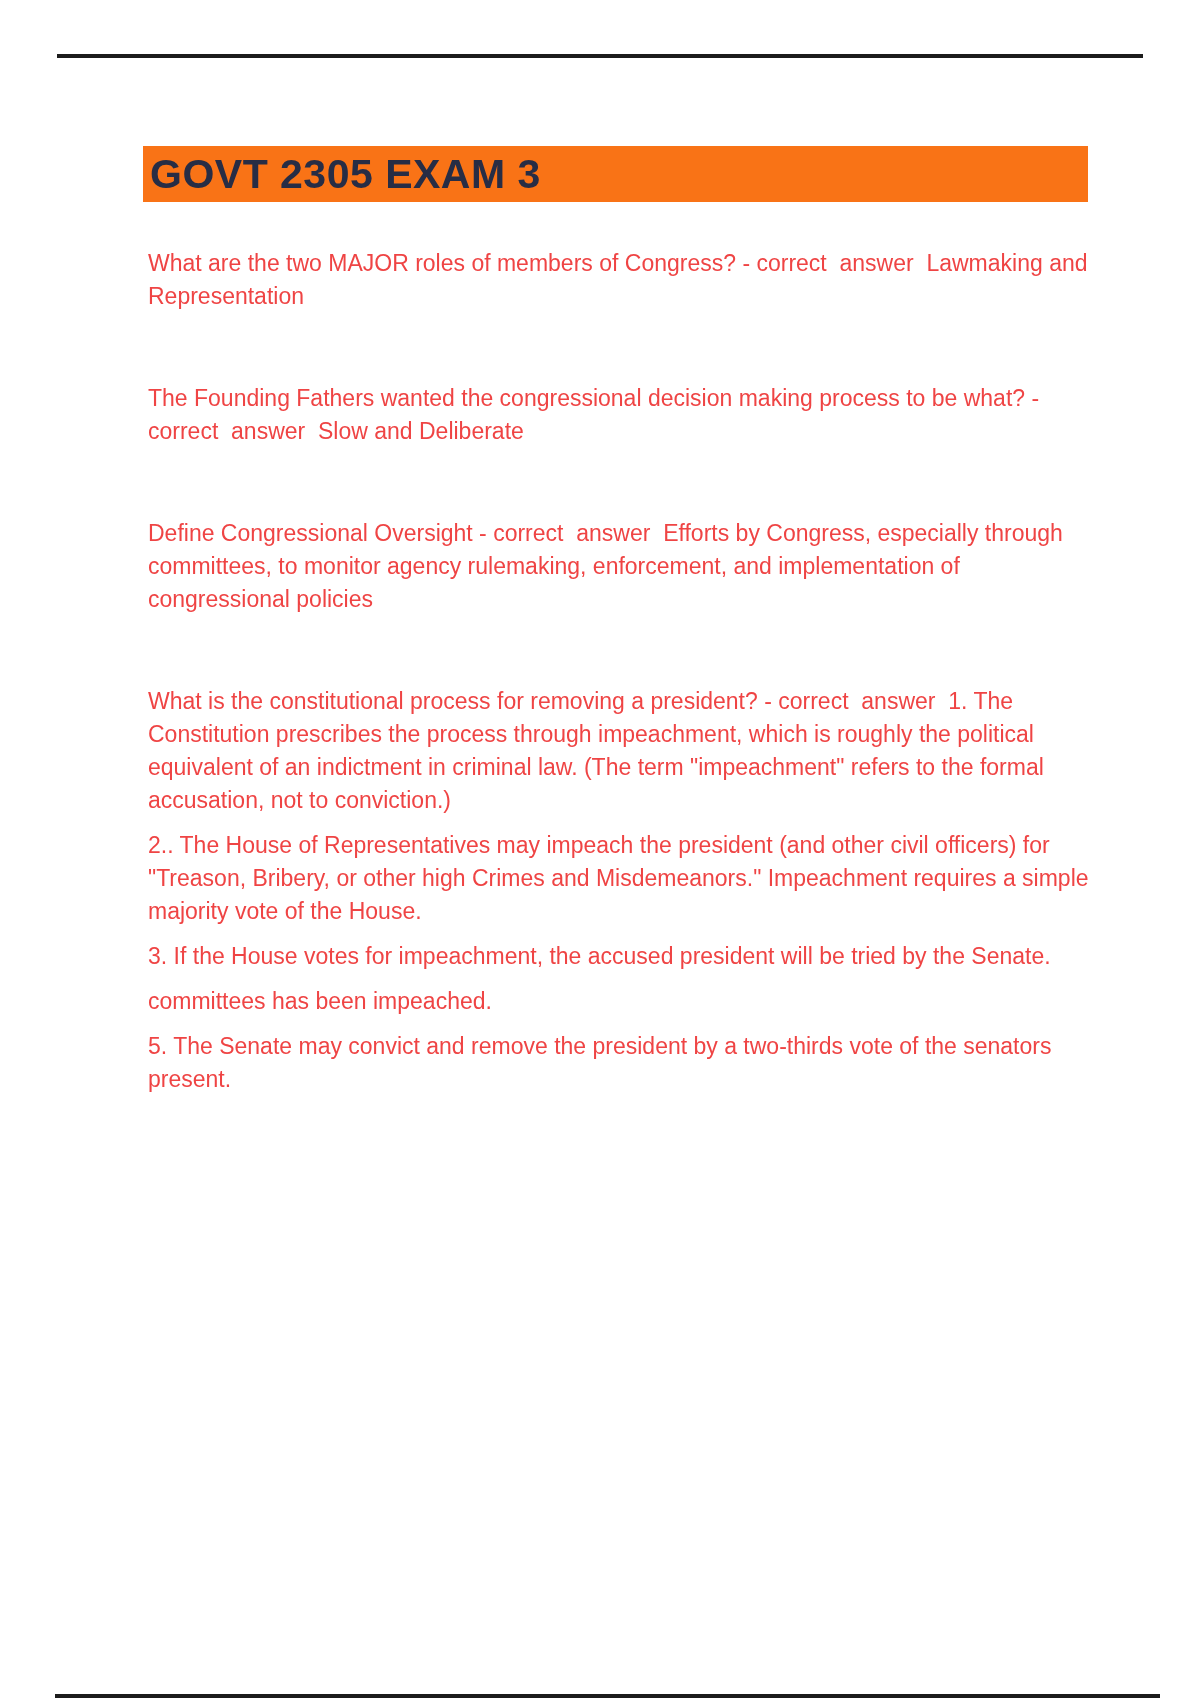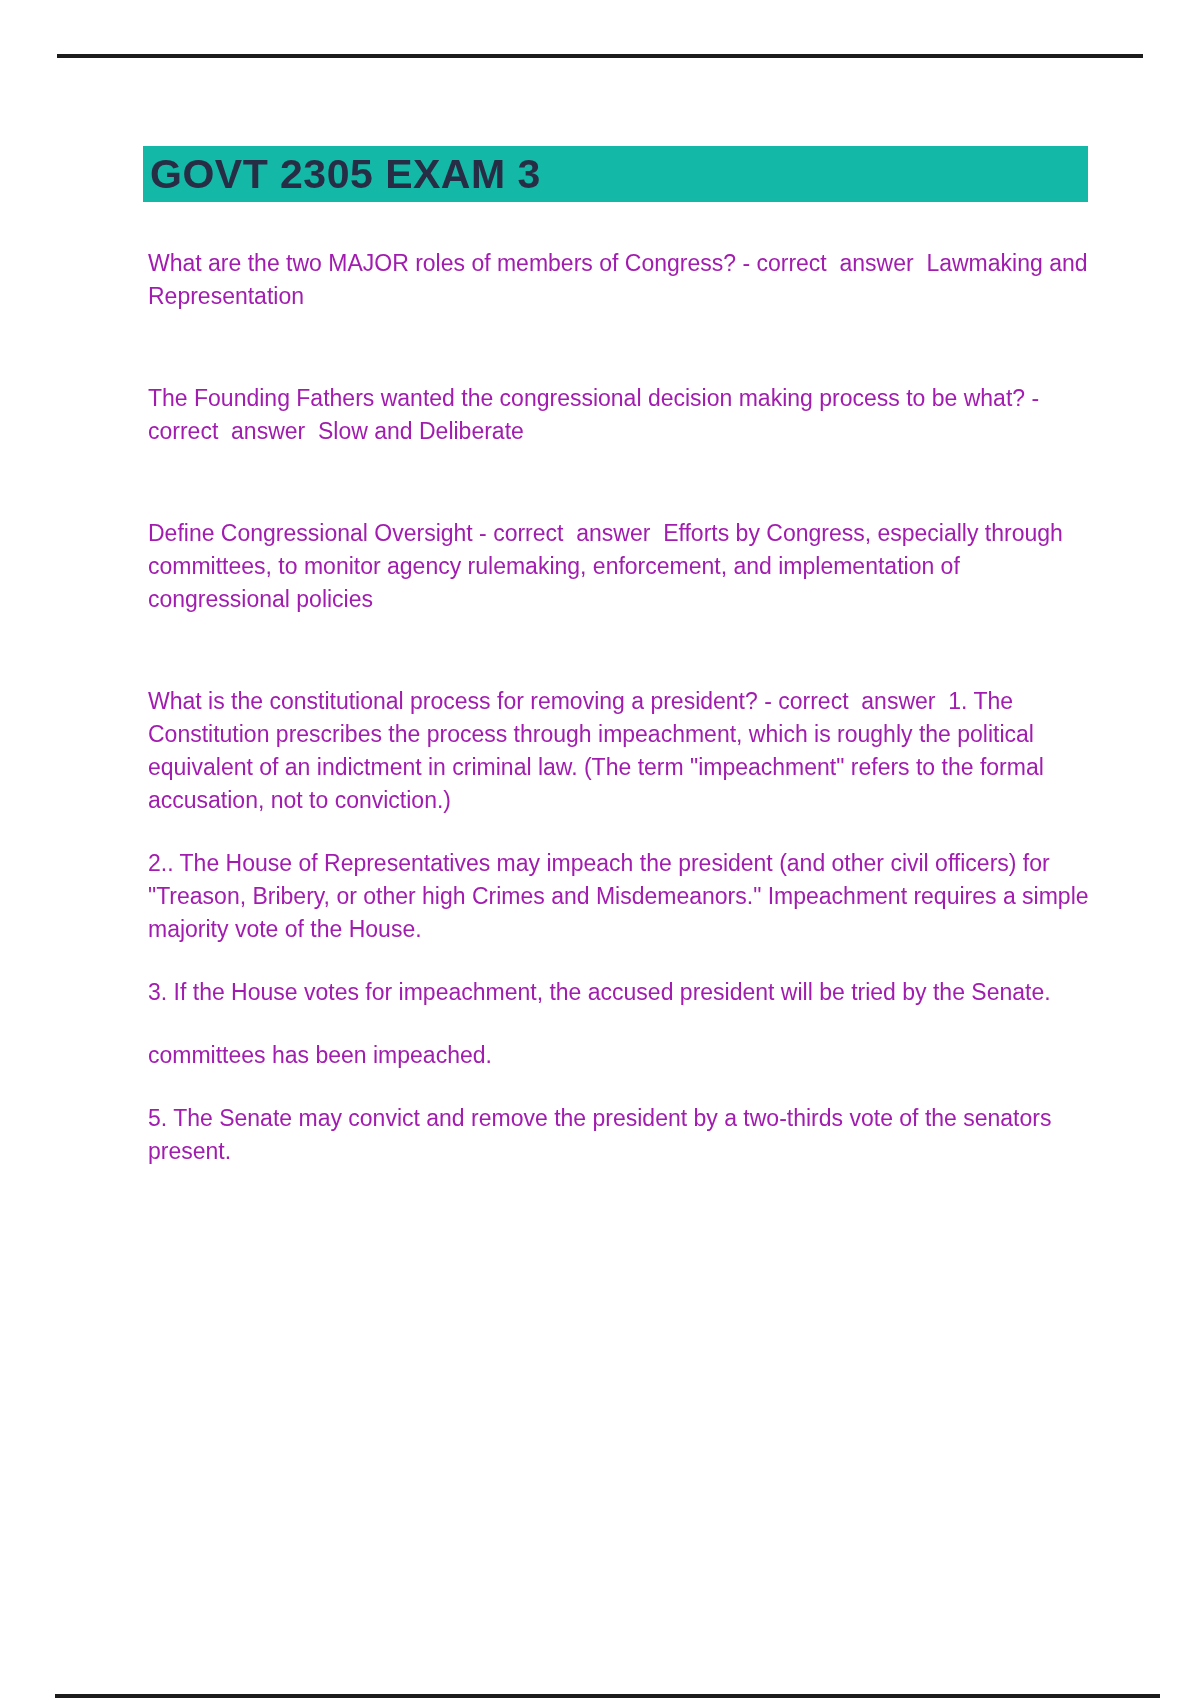--- a/index.html
+++ b/index.html
@@ -33,21 +33,21 @@
     left: 55px;
     top: 1694px;
     width: 1105px;
   }
   .title-bar {
     position: absolute;
     left: 143px;
     top: 146px;
     width: 945px;
     height: 56px;
-    background: #14b8a6;
+    background: #f97316;
   }
   .title-bar h1 {
     margin: 0;
     padding: 0 0 0 7px;
     font-size: 41px;
     font-weight: bold;
     line-height: 56px;
     color: #272d45;
     letter-spacing: 0.5px;
     white-space: nowrap;
@@ -58,25 +58,25 @@
     top: 247px;
     width: 942px;
   }
   .block + .block {
     margin-top: 69px;
   }
   .block p {
     margin: 0;
     font-size: 23px;
     line-height: 33px;
-    color: #a21caf;
+    color: #ef4444;
     white-space: pre-wrap;
   }
   .block p + p {
-    margin-top: 30px;
+    margin-top: 12px;
   }
 </style>
 </head>
 <body>
 
 <div class="page">
 
   <div class="rule rule-top"></div>
 
   <div class="title-bar">

